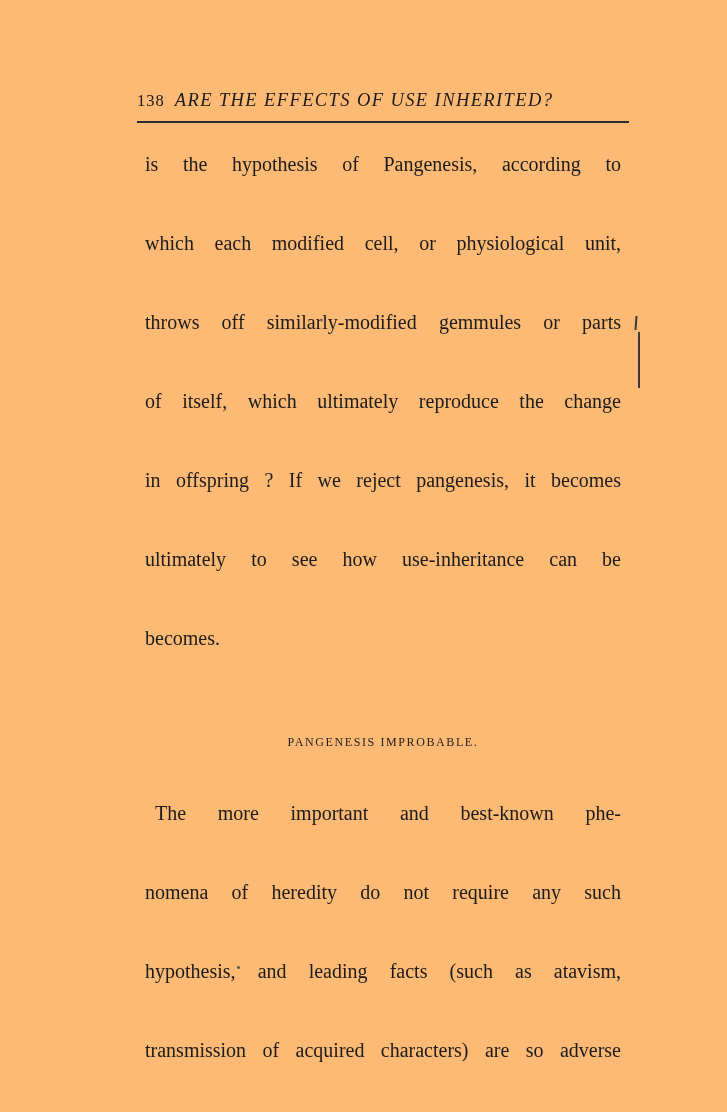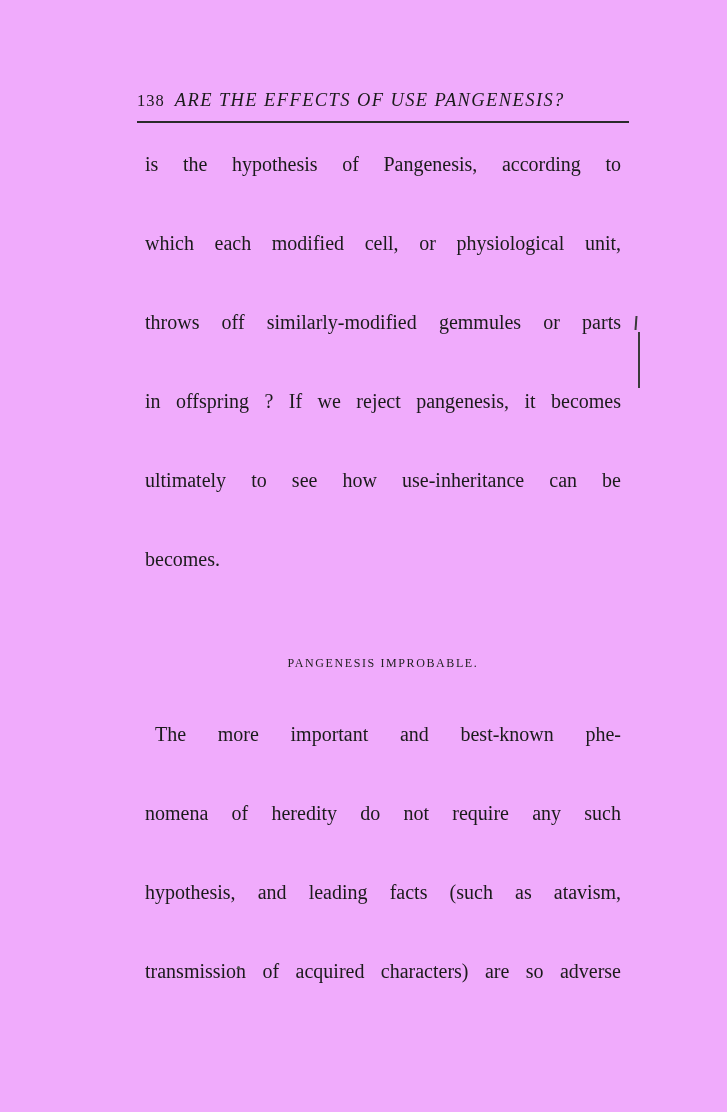--- a/index.html
+++ b/index.html
@@ -4,21 +4,21 @@
 <style>
   html, body {
     margin: 0;
     padding: 0;
     background: #ffffff;
   }
   .scan {
     position: relative;
     width: 727px;
     height: 1112px;
-    background: #f0abfc;
+    background: #fdba74;
     overflow: hidden;
     font-family: "Liberation Serif", serif;
     color: #1b1b1b;
   }
   .content {
     position: absolute;
     left: 137px;
     top: 90px;
     width: 492px;
   }
@@ -97,29 +97,30 @@
   }
 </style>
 </head>
 <body>
 
 <div class="scan">
   <div class="content">
 
     <header class="running-header">
       <span class="page-number">138</span>
-      <span class="header-title">ARE THE EFFECTS OF USE PANGENESIS?</span>
+      <span class="header-title">ARE THE EFFECTS OF USE INHERITED?</span>
     </header>
 
     <div class="body-block">
 
       <p class="para">
         <span class="line">is the hypothesis of Pangenesis, according to</span>
         <span class="line">which each modified cell, or physiological unit,</span>
         <span class="line">throws off similarly-modified gemmules or parts</span>
+        <span class="line">of itself, which ultimately reproduce the change</span>
         <span class="line">in offspring ? If we reject pangenesis, it becomes</span>
         <span class="line">ultimately to see how use-inheritance can be</span>
         <span class="line last">becomes.</span>
       </p>
 
       <h2 class="section-heading">PANGENESIS IMPROBABLE.</h2>
 
       <p class="para">
         <span class="line indent-first">The more important and best-known phe-</span>
         <span class="line">nomena of heredity do not require any such</span>

